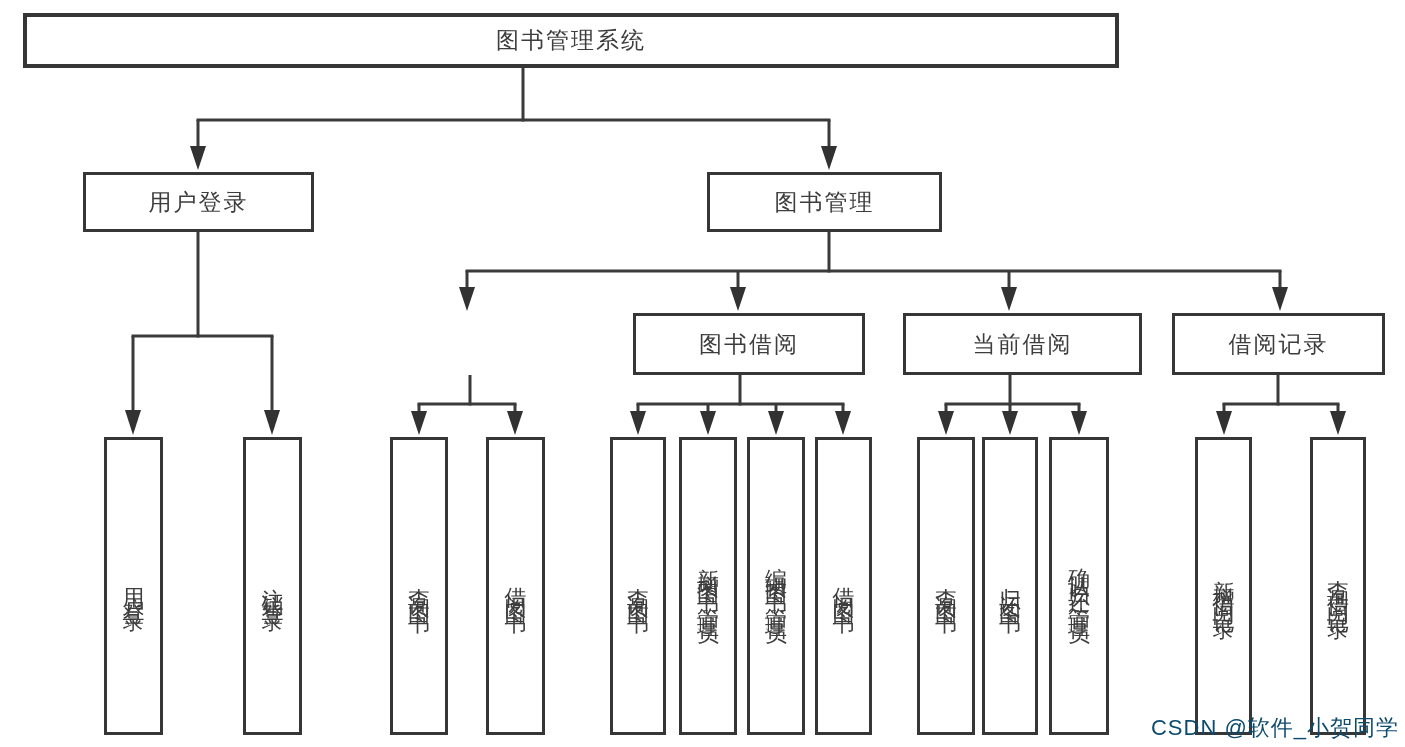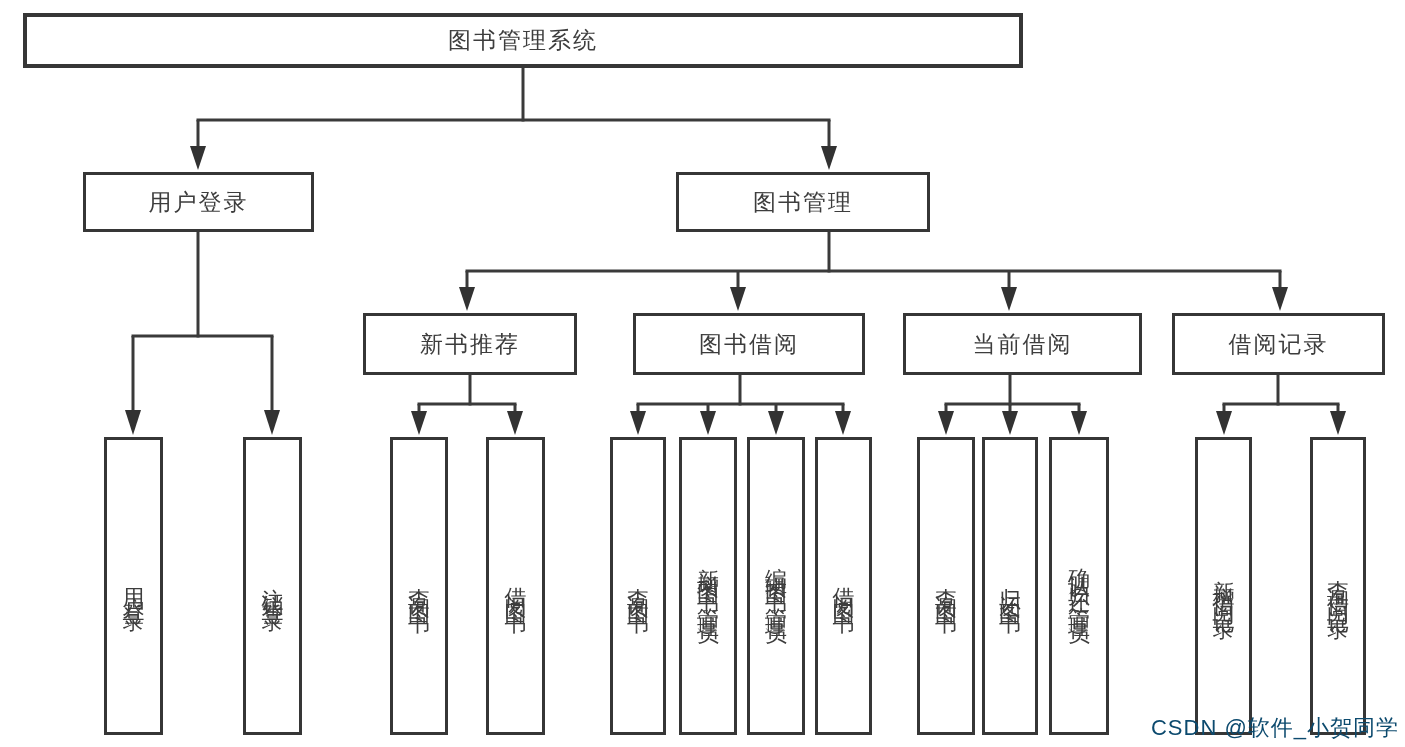--- a/index.html
+++ b/index.html
@@ -30,23 +30,23 @@
   .root-box { border-width: 4px; }
   .vbox .vtext {
     writing-mode: vertical-rl;
     text-orientation: mixed;
     font-size: 22px;
     line-height: 1;
     letter-spacing: 8px;
     white-space: nowrap;
   }
   
-  .root-box { left: 23px;  top: 13px;  width: 1000px; height: 55px; }
+  .root-box { left: 23px;  top: 13px;  width: 1096px; height: 55px; }
   .n-user   { left: 83px;  top: 172px; width: 231px;  height: 60px; }
-  .n-mgmt   { left: 676px; top: 172px; width: 254px;  height: 60px; font-family: Liberation Serif, serif; }
+  .n-mgmt   { left: 707px; top: 172px; width: 235px;  height: 60px; font-family: Liberation Serif, serif; }
   .n-rec    { left: 363px; top: 313px; width: 214px;  height: 62px; }
   .n-bb     { left: 633px; top: 313px; width: 232px;  height: 62px; }
   .n-cb     { left: 903px; top: 313px; width: 239px;  height: 62px; }
   .n-br     { left: 1172px;top: 313px; width: 213px;  height: 62px; }
   .leaf { top: 437px; height: 298px; }
   .l-u1  { left: 104px;  width: 59px; }
   .l-u2  { left: 243px;  width: 59px; }
   .l-r1  { left: 390px;  width: 58px; }
   .l-r2  { left: 486px;  width: 59px; }
   .l-b1  { left: 610px;  width: 56px; }
@@ -140,23 +140,20 @@
     <span>图书管理系统</span>
   </div>
 
   <div class="node hbox n-user">
     <span>用户登录</span>
   </div>
   <div class="node hbox n-mgmt">
     <span>图书管理</span>
   </div>
 
-  <div class="node hbox n-rec">
-    <span>新书推荐</span>
-  </div>
   <div class="node hbox n-bb">
     <span>图书借阅</span>
   </div>
   <div class="node hbox n-cb">
     <span>当前借阅</span>
   </div>
   <div class="node hbox n-br">
     <span>借阅记录</span>
   </div>
 

